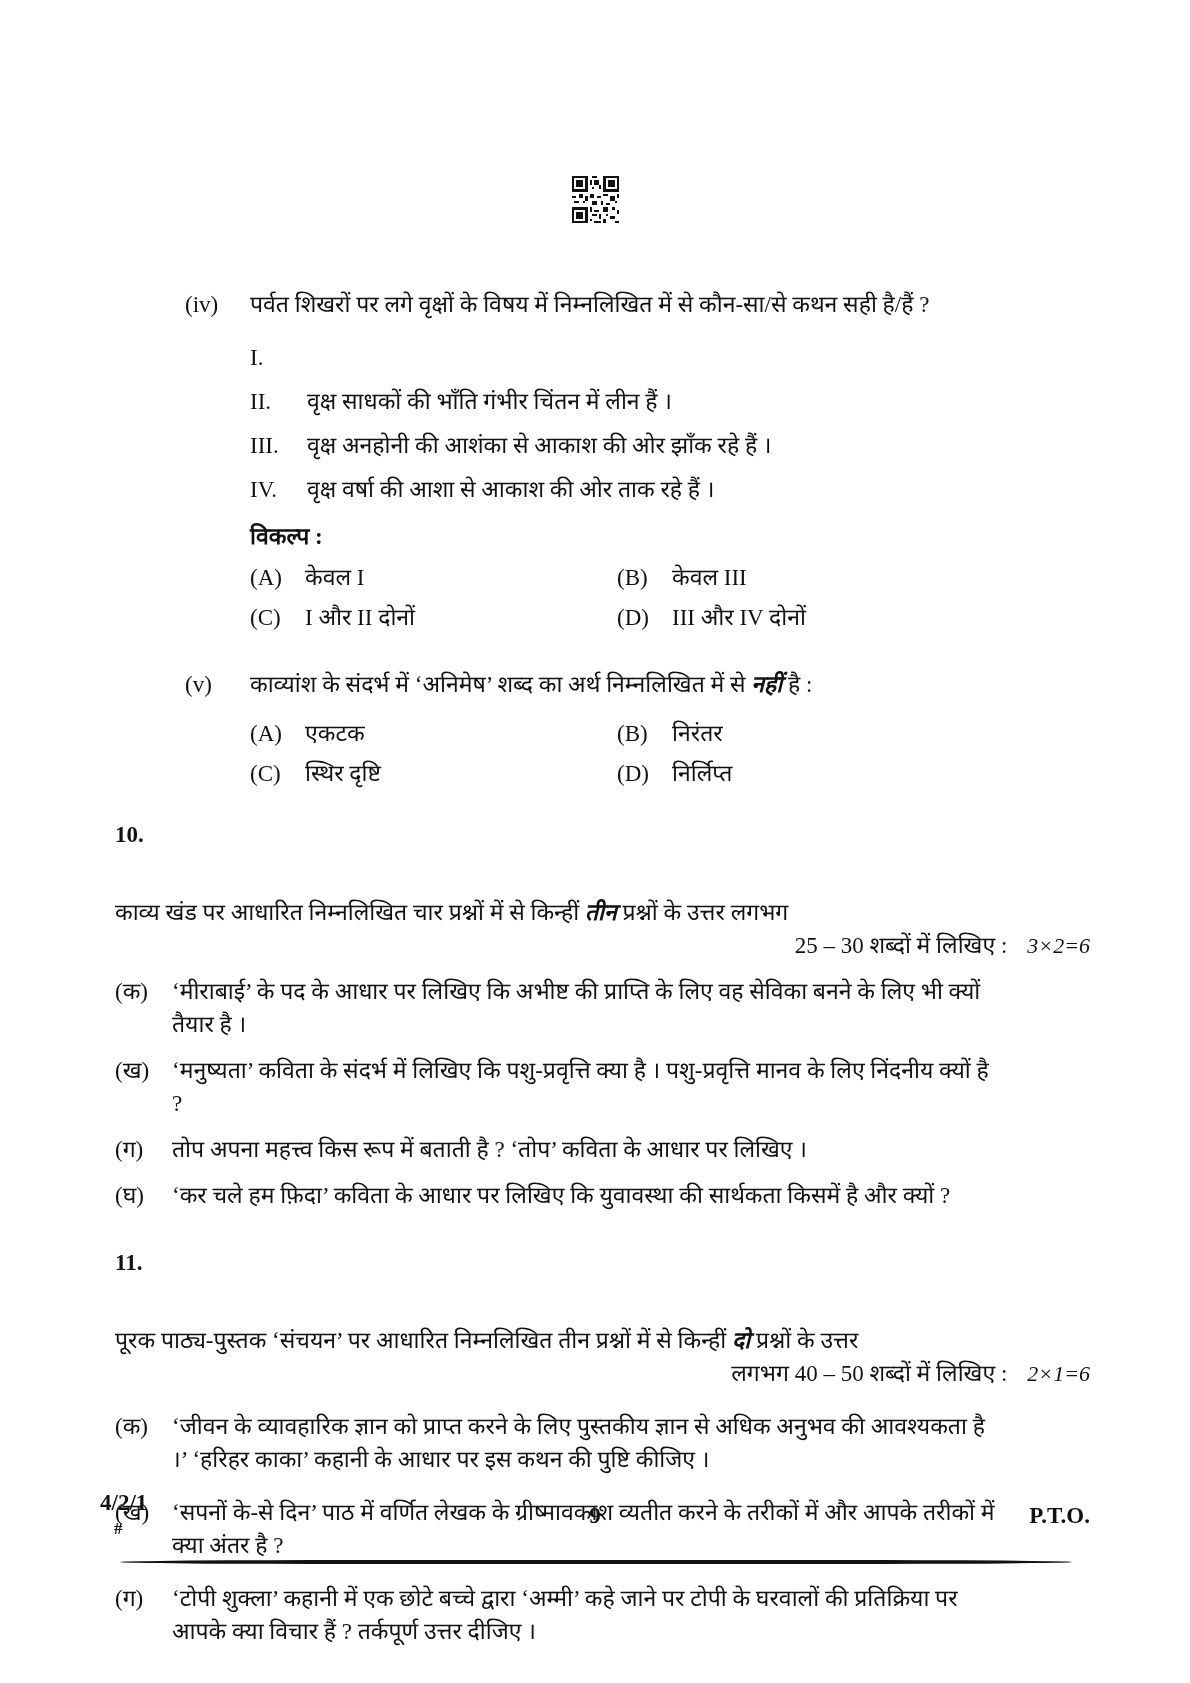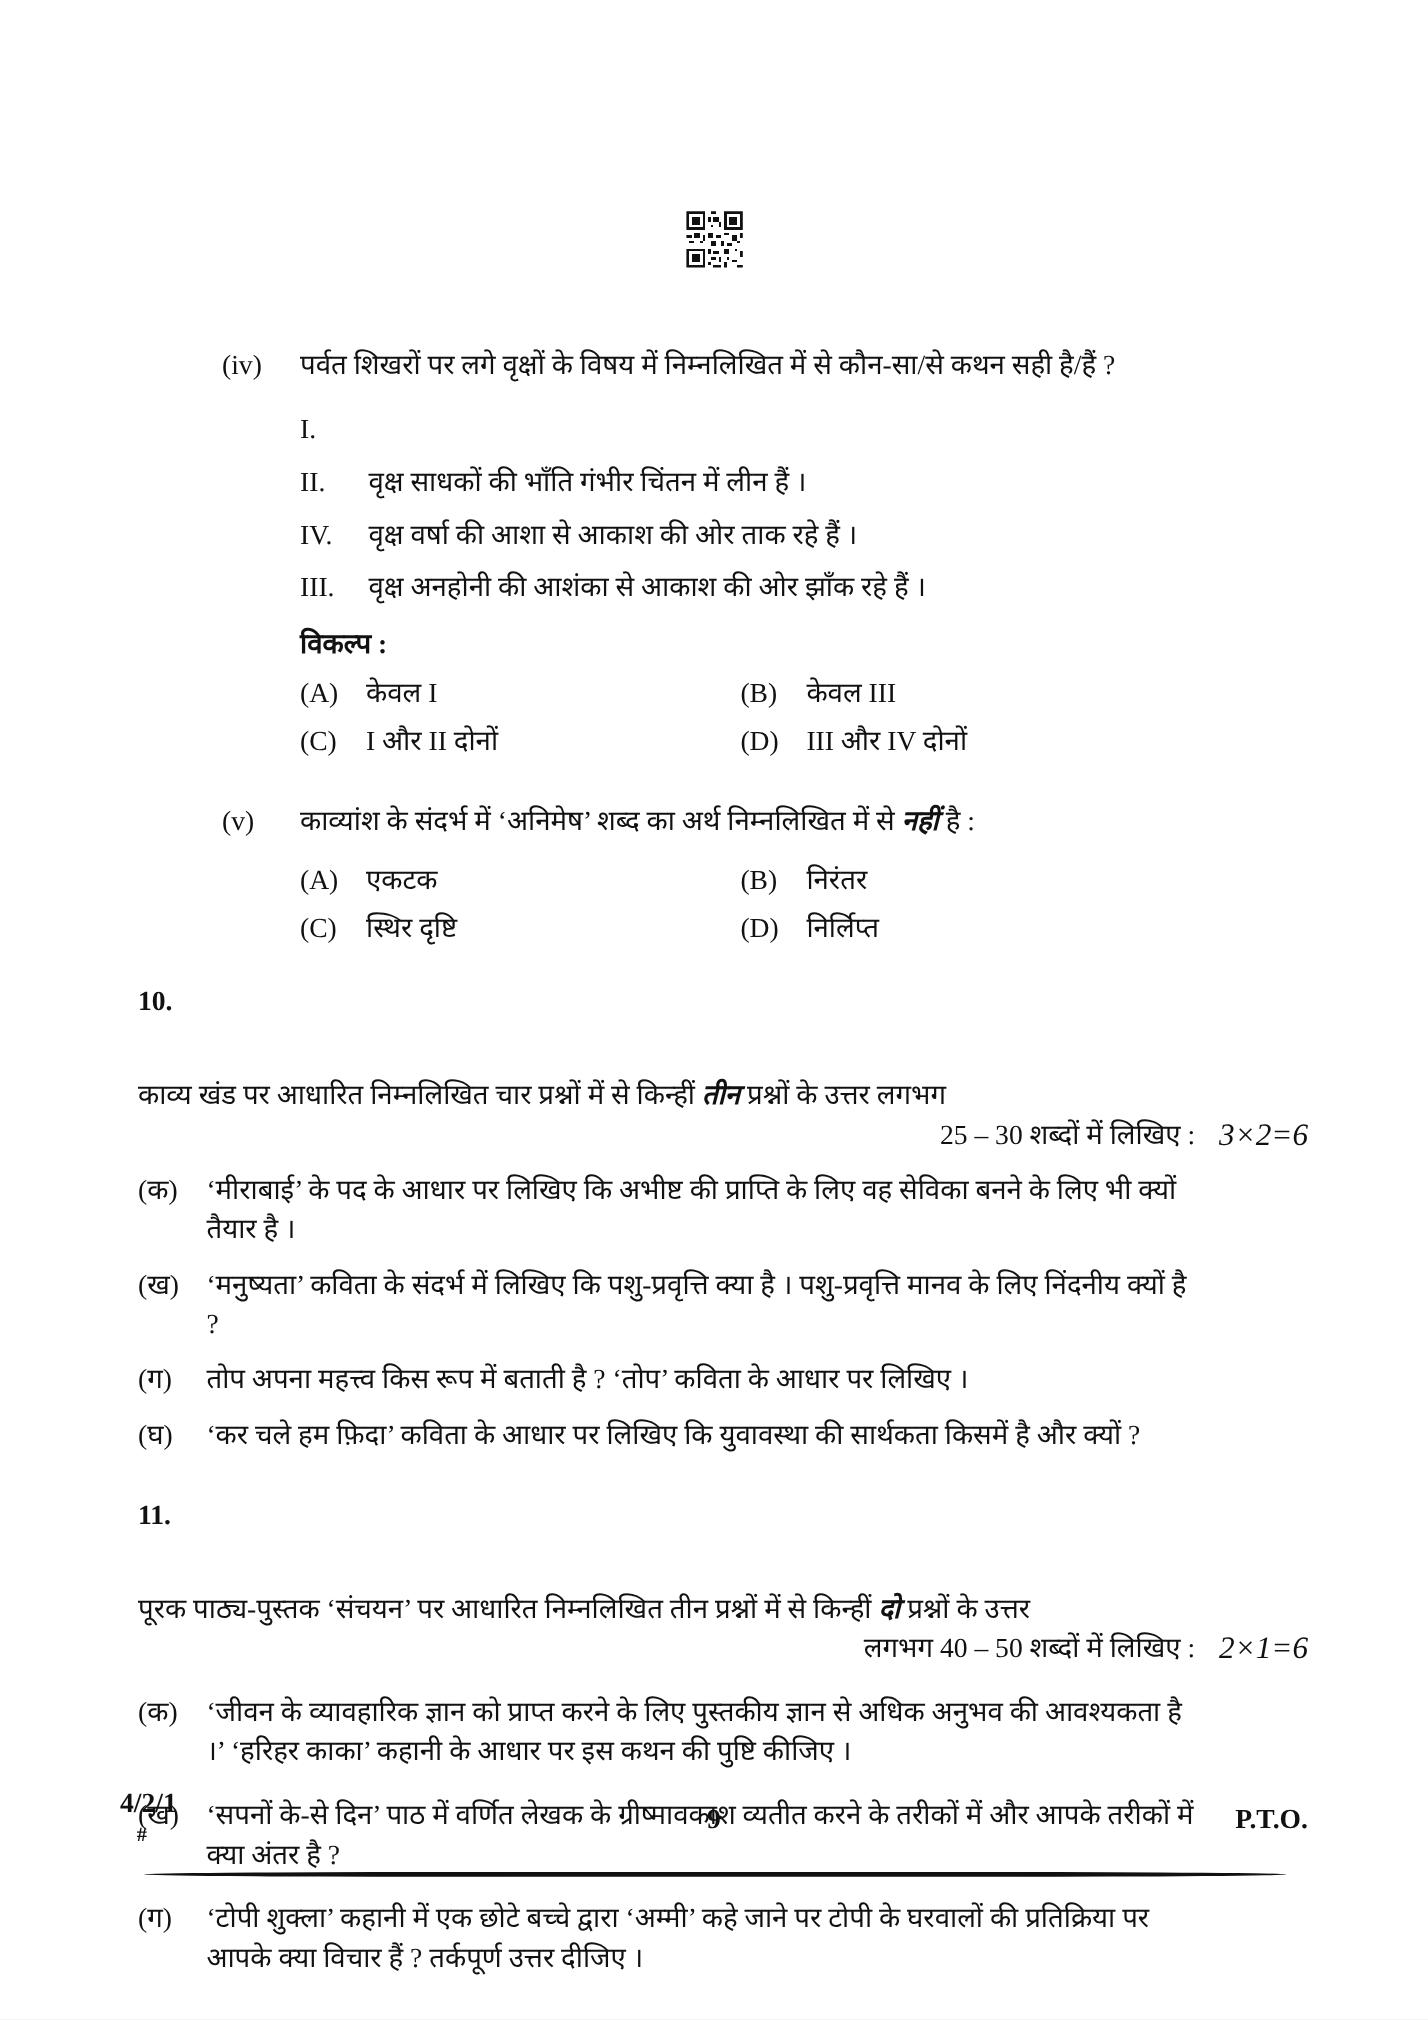--- a/index.html
+++ b/index.html
@@ -34,21 +34,21 @@
   .vikalp{margin-left:135px;margin-top:14px;font-weight:bold;}
   
   .options{margin-left:135px;margin-top:8px;display:grid;grid-template-columns:367px 1fr;row-gap:7px;}
   .option{display:flex;}
   .option .olabel{flex:0 0 55px;}
   
   .mainq{margin-top:28px;display:flex;flex-direction:column;}
   .mainq .qnum{flex:0 0 78px;font-weight:bold;}
   .mainq .qbody{flex:1;}
   .qline2{display:flex;justify-content:flex-end;}
-  .marks{font-style:italic;font-size:26px;padding-left:20px;white-space:nowrap;}
+  .marks{font-style:italic;font-size:22px;padding-left:20px;white-space:nowrap;}
   .emph{font-weight:bold;font-style:italic;text-align:right;}
   
   .parts{margin-left:78px;}
   .part{display:flex;margin-top:13px;}
   .part .plabel{flex:0 0 57px;}
   .part .ptext{flex:1;max-width:825px;}
   .gap-lg{margin-top:34px;}
   
   .footer-rule{
     position:absolute;left:120px;right:118px;top:1560px;
@@ -132,26 +132,26 @@
       </div>
       <div class="statements">
         <div class="statement">
           <span class="snum">I.</span>
         </div>
         <div class="statement">
           <span class="snum">II.</span>
           <span class="dev">वृक्ष साधकों की भाँति गंभीर चिंतन में लीन हैं ।</span>
         </div>
         <div class="statement">
+          <span class="snum">III.</span>
+          <span class="dev">वृक्ष अनहोनी की आशंका से आकाश की ओर झाँक रहे हैं ।</span>
+        </div>
+        <div class="statement">
           <span class="snum">IV.</span>
           <span class="dev">वृक्ष वर्षा की आशा से आकाश की ओर ताक रहे हैं ।</span>
-        </div>
-        <div class="statement">
-          <span class="snum">III.</span>
-          <span class="dev">वृक्ष अनहोनी की आशंका से आकाश की ओर झाँक रहे हैं ।</span>
         </div>
       </div>
       <div class="vikalp dev">विकल्प :</div>
       <div class="options">
         <div class="option">
           <span class="olabel">(A)</span>
           <span class="dev">केवल I</span>
         </div>
         <div class="option">
           <span class="olabel">(B)</span>

